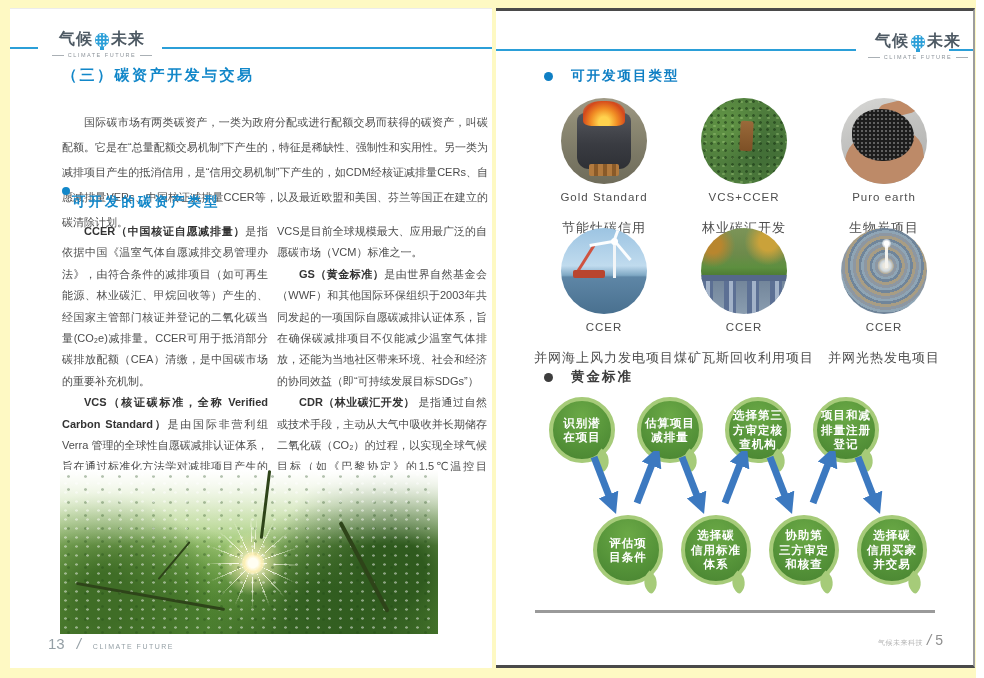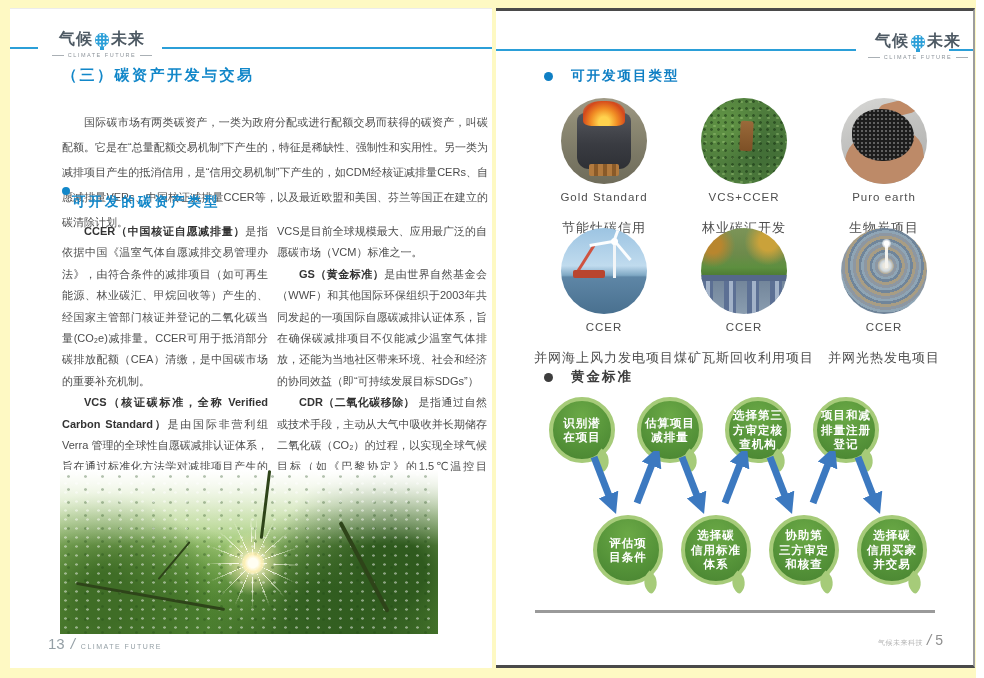--- a/index.html
+++ b/index.html
@@ -54,21 +54,21 @@
     background-size:11px 9px,17px 13px;}
   .branch{position:absolute;background:#2e4419;border-radius:2px;}
   .sunrays{position:absolute;left:51%;top:57%;width:96px;height:96px;transform:translate(-50%,-50%);
     border-radius:50%;
     background:repeating-conic-gradient(from 4deg,rgba(255,255,240,.9) 0deg 2deg,rgba(255,255,240,0) 2deg 22deg);
     -webkit-mask-image:radial-gradient(circle,#000 0 28%,transparent 68%);
     mask-image:radial-gradient(circle,#000 0 28%,transparent 68%);}
   .sun-core{position:absolute;left:51%;top:57%;width:22px;height:22px;transform:translate(-50%,-50%);
     border-radius:50%;background:radial-gradient(circle,#fffef2 0 30%,rgba(255,240,180,.85) 55%,rgba(255,240,180,0) 100%);}
 
-  .footer-left{position:absolute;left:38px;top:626px;color:#95a0a6;display:flex;align-items:baseline;gap:6px;}
+  .footer-left{position:absolute;left:38px;top:626px;color:#95a0a6;display:flex;align-items:baseline;gap:12px;}
   .pageno{font-size:15px;}
   .slash{font-size:15px;font-style:italic;}
   .footer-label{font-size:7px;letter-spacing:1.5px;}
 
   
   .rp-head{position:absolute;left:48px;display:flex;align-items:center;gap:18px;
            font-size:13.5px;font-weight:bold;letter-spacing:2px;}
   .rp-head1{top:56px;color:#0f7fc4;}
   .rp-head2{top:357px;color:#3d3d3d;}
   .bdot{display:inline-block;width:9px;height:9px;border-radius:50%;}
@@ -166,21 +166,21 @@
       <span>可开发的碳资产类型</span>
     </div>
 
     <div class="col col1">
       <p class="para"><b>CCER（中国核证自愿减排量）</b><span>是指依据中国《温室气体自愿减排交易管理办法》，由符合条件的减排项目（如可再生能源、林业碳汇、甲烷回收等）产生的、经国家主管部门核证并登记的二氧化碳当量(CO₂e)减排量。CCER可用于抵消部分碳排放配额（CEA）清缴，是中国碳市场的重要补充机制。</span></p>
       <p class="para"><b>VCS（核证碳标准，全称 Verified Carbon Standard）</b><span>是由国际非营利组 Verra 管理的全球性自愿碳减排认证体系，旨在通过标准化方法学对减排项目产生的碳信用（Carbon Credit）进行核证和交易。</span></p>
     </div>
     <div class="col col2">
       <p class="para no-indent"><span>VCS是目前全球规模最大、应用最广泛的自愿碳市场（VCM）标准之一。</span></p>
       <p class="para"><b>GS（黄金标准）</b><span>是由世界自然基金会（WWF）和其他国际环保组织于2003年共同发起的一项国际自愿碳减排认证体系，旨在确保碳减排项目不仅能减少温室气体排放，还能为当地社区带来环境、社会和经济的协同效益（即“可持续发展目标SDGs”）</span></p>
-      <p class="para"><b>CDR（二氧化碳移除）</b><span> 是指通过自然或技术手段，主动从大气中吸收并长期储存二氧化碳（CO₂）的过程，以实现全球气候目标（如《巴黎协定》的1.5℃温控目标）。</span></p>
+      <p class="para"><b>CDR（林业碳汇开发）</b><span> 是指通过自然或技术手段，主动从大气中吸收并长期储存二氧化碳（CO₂）的过程，以实现全球气候目标（如《巴黎协定》的1.5℃温控目标）。</span></p>
     </div>
 
     <div class="forest">
       <div class="leaf-tex"></div>
       <div class="branch" style="left:54%;top:0;width:3px;height:42%;transform:rotate(7deg);"></div>
       <div class="branch" style="left:80%;top:28%;width:4px;height:62%;transform:rotate(-28deg);"></div>
       <div class="branch" style="left:4%;top:76%;width:40%;height:3px;transform:rotate(10deg);"></div>
       <div class="branch" style="left:30%;top:40%;width:2px;height:30%;transform:rotate(40deg);"></div>
       <div class="sunrays"></div>
       <div class="sun-core"></div>

